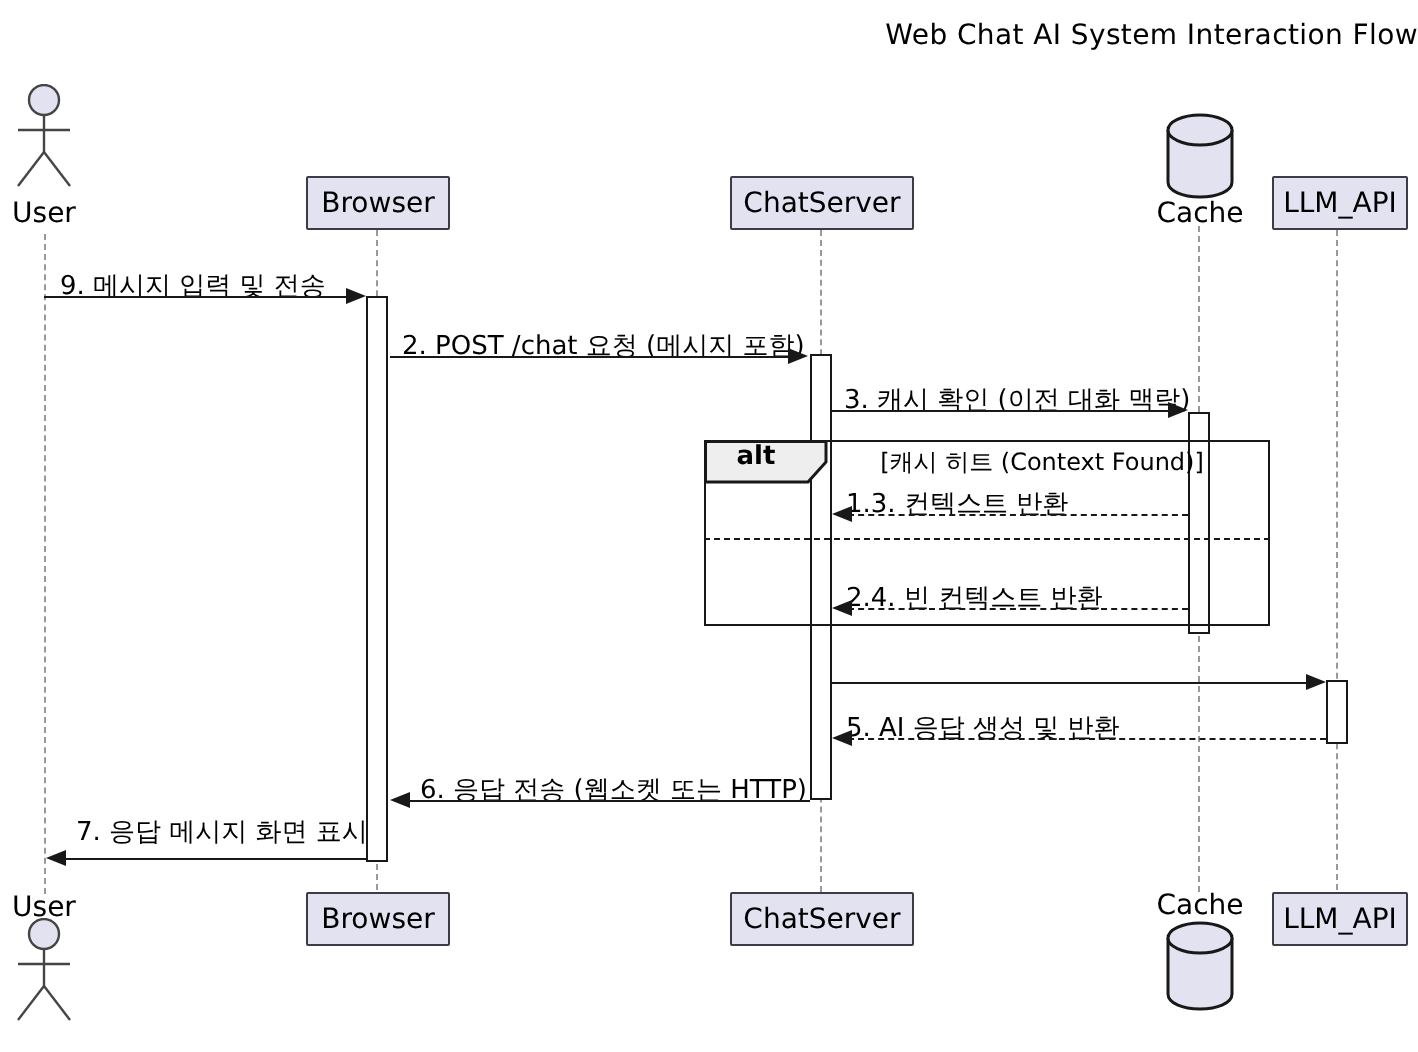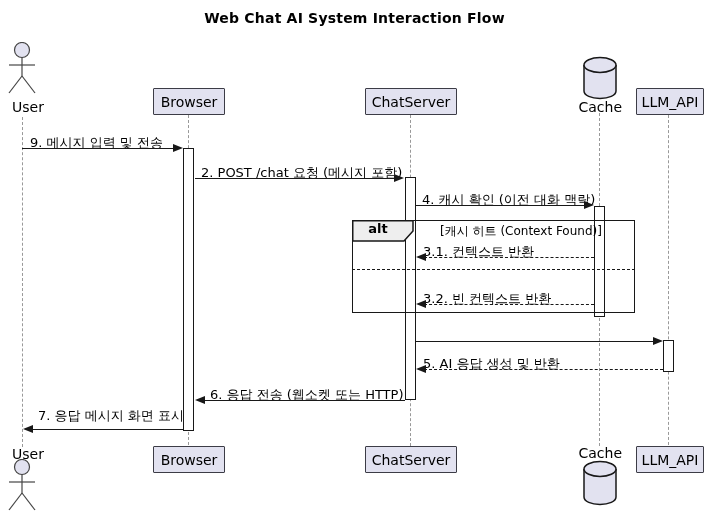--- a/index.html
+++ b/index.html
@@ -2,30 +2,30 @@
 <html><head>
 <meta charset="utf-8">
 <style>
   html,body{margin:0;padding:0;background:#fff;}
   .diagram{
     position:relative;width:709px;height:526px;background:#fff;
     font-family:"DejaVu Sans","Liberation Sans",sans-serif;
     color:#000;overflow:hidden;
   }
   .title{
-    position:absolute;left:0;top:10px;width:709px;text-align:center;
-    font-size:14px;font-weight:bold;letter-spacing:.2px;
+    position:absolute;left:0;top:10px;width:709px;text-align:right;
+    font-size:14px;font-weight:normal;letter-spacing:.2px;
   }
   .pbox{
     position:absolute;background:#E2E2F0;border:1px solid #3c3c46;
     border-radius:1px;display:flex;align-items:center;justify-content:center;
     font-size:14px;box-sizing:border-box;
   }
   .plabel{
-    position:absolute;text-align:right;font-size:14px;
+    position:absolute;text-align:center;font-size:14px;
   }
   .lifeline{
     position:absolute;width:0;border-left:1px dashed #999;
   }
   .actbar{
     position:absolute;width:11px;background:#fff;border:1px solid #181818;
     box-sizing:border-box;
   }
   .msg-label{
     position:absolute;font-size:13px;white-space:nowrap;
@@ -105,38 +105,38 @@
   <div class="actbar" style="left:663px;top:340px;height:32px;"></div>
 
   <div class="msg-label" style="left:30px;top:134px;">9. 메시지 입력 및 전송</div>
   <div class="mline" style="left:22px;top:148px;width:153px;"></div>
   <div class="ah-r" style="left:173px;top:144px;"></div>
 
   <div class="msg-label" style="left:201px;top:164px;">2. POST /chat 요청 (메시지 포함)</div>
   <div class="mline" style="left:195px;top:178px;width:201px;"></div>
   <div class="ah-r" style="left:394px;top:174px;"></div>
 
-  <div class="msg-label" style="left:422px;top:191px;">4. 캐시 확인 (이전 대화 맥락)</div>
+  <div class="msg-label" style="left:422px;top:191px;">3. 캐시 확인 (이전 대화 맥락)</div>
   <div class="mline" style="left:416px;top:205px;width:170px;"></div>
   <div class="ah-r" style="left:584px;top:201px;"></div>
 
   <div class="altframe"></div>
   <svg style="position:absolute;left:352px;top:220px;" width="62" height="22" viewBox="0 0 62 22">
     <path d="M0.75,0.75 H61 V11 L52,21 H0.75 Z" fill="#EEEEEE" stroke="#181818" stroke-width="1.5"></path>
   </svg>
   <div class="alt-op">alt</div>
   <div class="guard" style="left:416px;top:223px;width:210px;text-align:center;">[캐시 히트 (Context Found)]</div>
 
-  <div class="msg-label" style="left:423px;top:243px;">3.1. 컨텍스트 반환</div>
+  <div class="msg-label" style="left:423px;top:243px;">1.3. 컨텍스트 반환</div>
   <div class="mline dashed" style="left:424px;top:257px;width:170px;"></div>
   <div class="ah-l" style="left:416px;top:253px;"></div>
 
   <div class="divider"></div>
 
-  <div class="msg-label" style="left:423px;top:290px;">3.2. 빈 컨텍스트 반환</div>
+  <div class="msg-label" style="left:423px;top:290px;">2.4. 빈 컨텍스트 반환</div>
   <div class="mline dashed" style="left:424px;top:304px;width:170px;"></div>
   <div class="ah-l" style="left:416px;top:300px;"></div>
 
   <div class="mline" style="left:416px;top:341px;width:239px;"></div>
   <div class="ah-r" style="left:653px;top:337px;"></div>
 
   <div class="msg-label" style="left:423px;top:355px;">5. AI 응답 생성 및 반환</div>
   <div class="mline dashed" style="left:424px;top:369px;width:239px;"></div>
   <div class="ah-l" style="left:416px;top:365px;"></div>
 

